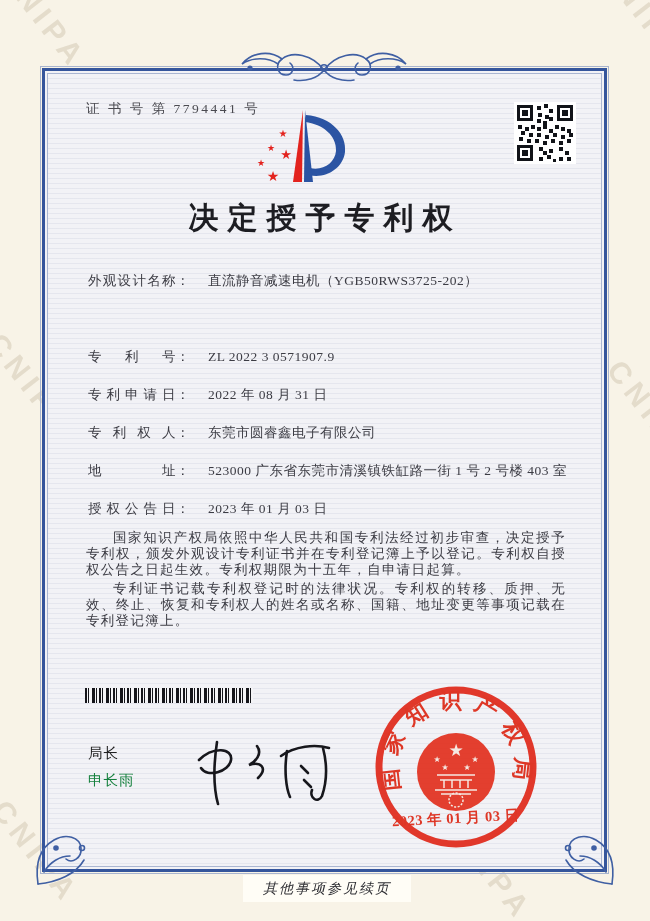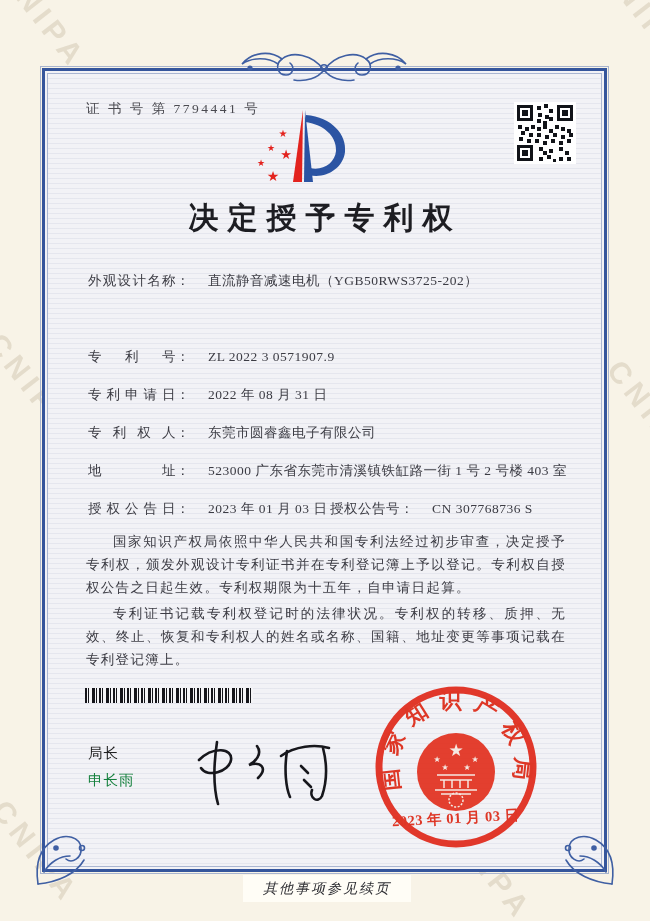--- a/index.html
+++ b/index.html
@@ -17,21 +17,21 @@
   .ornament{position:absolute;z-index:3;}
   .cert-no{position:absolute;left:86px;top:100px;font-size:13.5px;letter-spacing:2.5px;color:#4a4a50;z-index:4;}
   .logo{position:absolute;left:250px;top:104px;z-index:4;}
   .qr{position:absolute;left:514px;top:102px;z-index:4;}
   .title{position:absolute;left:0;top:198px;width:100%;text-align:center;font-size:30px;
          font-weight:bold;letter-spacing:9px;color:#1d1d22;z-index:4;}
   .row{position:absolute;left:88px;width:500px;font-size:13.5px;color:#3c3c44;z-index:4;letter-spacing:.5px;}
   .flabel{display:inline-block;width:88px;text-align:justify;text-align-last:justify;}
   .fvalue{margin-left:18px;}
   .grant2{position:absolute;left:242px;top:0;}
-  .paras{position:absolute;left:86px;top:530px;width:480px;font-size:13.5px;line-height:23px;
+  .paras{position:absolute;left:86px;top:530px;width:480px;font-size:13.5px;line-height:16px;
          letter-spacing:1.3px;text-align:justify;color:#3c3c44;z-index:4;}
   .paras p{margin:0 0 3px 0;text-indent:2em;}
   .barcode{position:absolute;left:85px;top:688px;width:168px;height:15px;z-index:4;
            background:repeating-linear-gradient(90deg,#15151a 0 2px,#f4f4f6 2px 3px,#15151a 3px 4px,
            #f4f4f6 4px 7px,#15151a 7px 10px,#f4f4f6 10px 11px,#15151a 11px 12px,#f4f4f6 12px 14px);}
   .sig-title{position:absolute;left:88px;top:744px;font-size:14.5px;letter-spacing:1px;color:#222;z-index:4;}
   .sig-name{position:absolute;left:88px;top:771px;font-size:14.5px;letter-spacing:1px;color:#15803d;z-index:4;}
   .sig-script{position:absolute;left:175px;top:720px;z-index:4;}
   .seal{position:absolute;left:365px;top:676px;z-index:6;}
   .footer{position:absolute;left:0;top:840px;width:100%;text-align:center;font-size:12.5px;
@@ -173,23 +173,20 @@
     <span class="flabel">专利申请日</span><span>：</span><span class="fvalue">2022 年 08 月 31 日</span>
   </div>
   <div class="row" style="top:424px">
     <span class="flabel">专利权人</span><span>：</span><span class="fvalue">东莞市圆睿鑫电子有限公司</span>
   </div>
   <div class="row" style="top:462px">
     <span class="flabel">地址</span><span>：</span><span class="fvalue">523000 广东省东莞市清溪镇铁缸路一街 1 号 2 号楼 403 室</span>
   </div>
   <div class="row" style="top:500px">
     <span class="flabel">授权公告日</span><span>：</span><span class="fvalue">2023 年 01 月 03 日</span>
-    <span class="grant2">
-      <span>授权公告号</span><span>：</span><span class="fvalue">CN 307768736 S</span>
-    </span>
   </div>
 
   <div class="paras">
     <p>国家知识产权局依照中华人民共和国专利法经过初步审查，决定授予专利权，颁发外观设计专利证书并在专利登记簿上予以登记。专利权自授权公告之日起生效。专利权期限为十五年，自申请日起算。</p>
     <p>专利证书记载专利权登记时的法律状况。专利权的转移、质押、无效、终止、恢复和专利权人的姓名或名称、国籍、地址变更等事项记载在专利登记簿上。</p>
   </div>
 
   <div class="barcode"></div>
 
   <div class="sig-title">局长</div>

